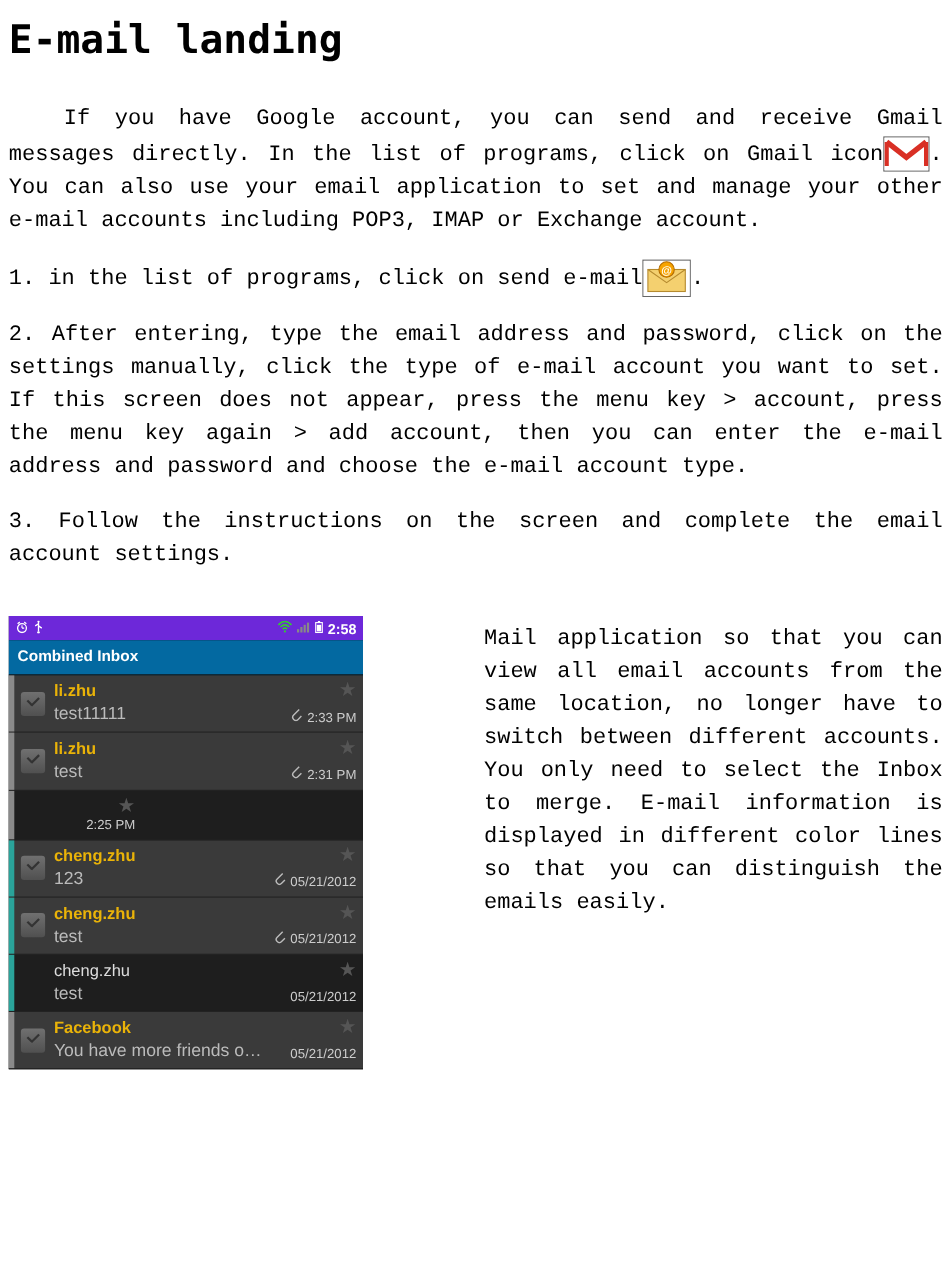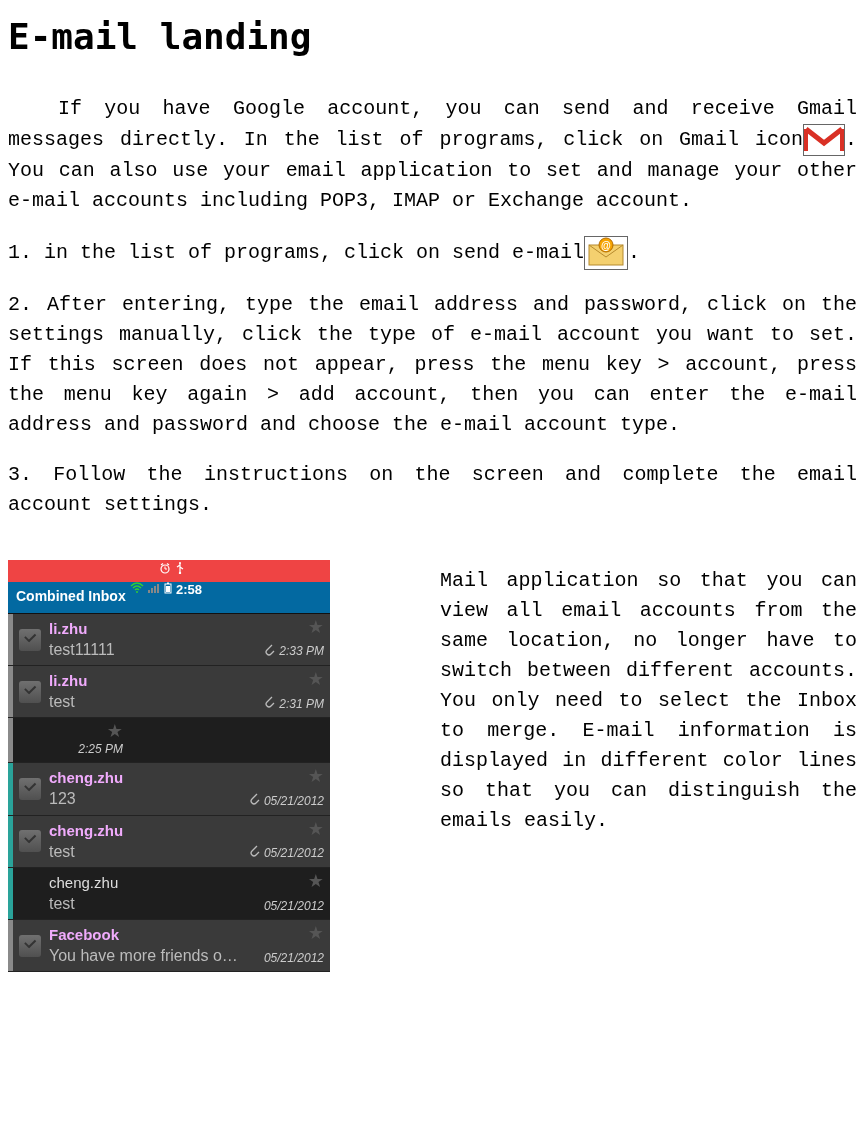--- a/index.html
+++ b/index.html
@@ -51,28 +51,26 @@
     align-items: flex-start;
     gap: 70px;
   }
   .phone {
     width: 322px;
     background: #000;
     flex-shrink: 0;
   }
   .statusbar {
     height: 22px;
-    background: #ef4444;
+    background: #6d28d9;
     display: flex;
-    align-items: center;
     color: #fff;
     font-family: Arial, sans-serif;
     font-size: 13px;
     font-weight: bold;
-    flex-direction: column;
   }
   .status-left { flex:1; display:flex; align-items:center; gap:4px; padding-left:6px;}
   .status-right{ display:flex; align-items:center; gap:4px; padding-right:6px;}
   .inbox-header {
     background: #0369a1;
     color:#fff;
     font-family: Arial, sans-serif;
     font-weight: bold;
     font-size:14px;
     padding:4px 8px 6px 8px;
@@ -97,29 +95,29 @@
     background: linear-gradient(#707070,#505050);
     position:relative;
   }
   .chk::after{
     content:""; position:absolute; left:5px; top:9px; width:6px; height:2px; background:#333; transform:rotate(45deg);
   }
   .chk::before{
     content:""; position:absolute; left:8px; top:8px; width:10px; height:2px; background:#333; transform:rotate(-45deg);
   }
   .mail-body { flex:1; padding:6px 4px 6px 2px; min-width:0;}
-  .sender { color:#f0abfc; font-weight:bold; font-size:15px; line-height:1.2; }
+  .sender { color:#eab308; font-weight:bold; font-size:15px; line-height:1.2; }
   .subject { color:#bbb; font-size:16px; line-height:1.2; margin-top:2px; white-space:nowrap; overflow:hidden; text-overflow:ellipsis;}
   .right-col {
     width:76px; padding:4px 6px 4px 0; display:flex; flex-direction:column; align-items:flex-end; justify-content:space-between;
   }
   .star {
     color:#555; font-size:18px; line-height:1;
   }
-  .time-row { display:flex; align-items:center; gap:4px; color:#ccc; font-size:12px;font-style:italic; }
+  .time-row { display:flex; align-items:center; gap:4px; color:#ccc; font-size:12px; }
   .clip { color:#aaa; font-size:13px; }
   .unread-row { background:#3a3a3a; }
   .read-row { background:#1e1e1e; }
   .read-row .sender { color:#ddd; font-weight:normal; }
   .side-text { flex:1; text-align: justify; padding-top:6px;margin-left:40px;}
 </style>
 </head>
 <body>
 
 <h1>E-mail landing</h1>

